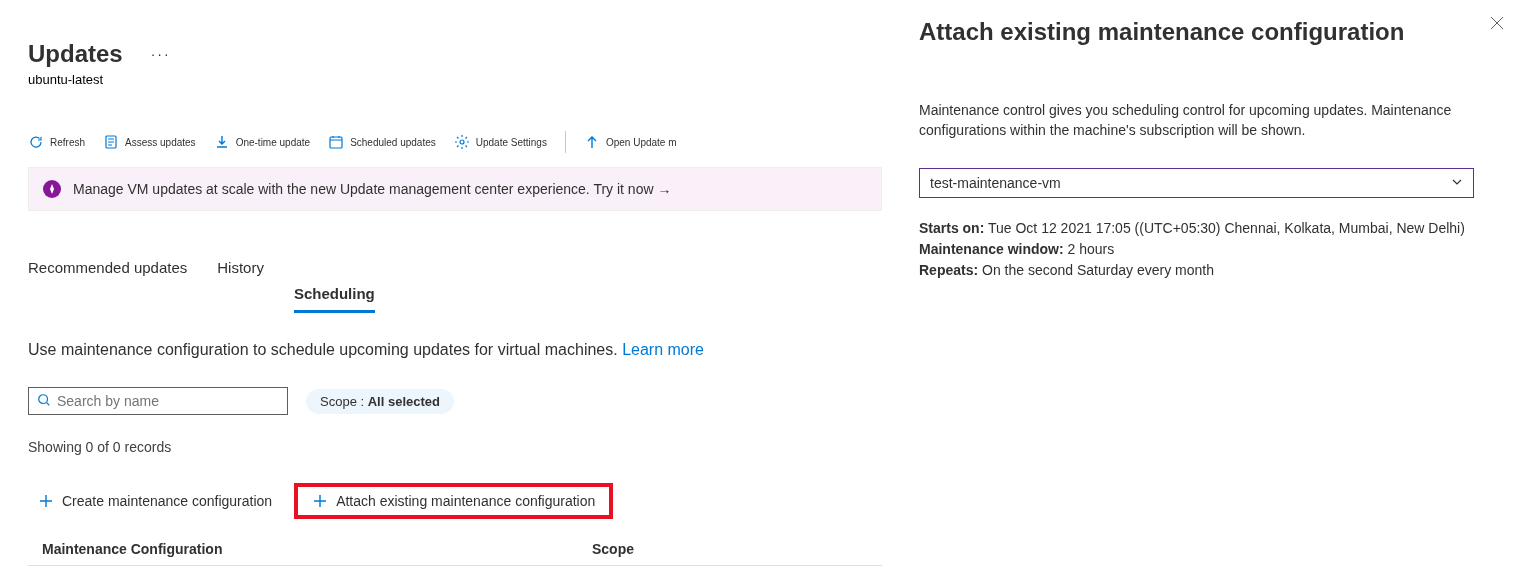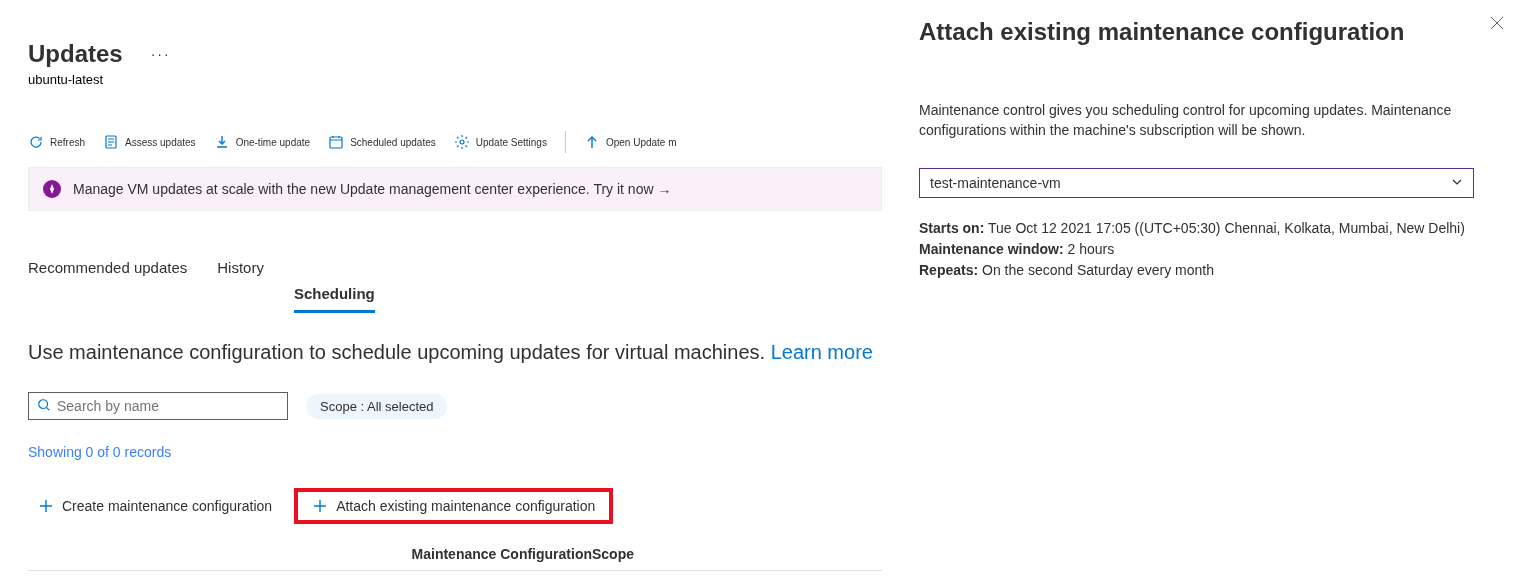--- a/index.html
+++ b/index.html
@@ -101,21 +101,21 @@
       cursor: pointer;
       color: #323130;
     }
     .tab.active {
       font-weight: 600;
       border-bottom: 3px solid #0078d4;
       margin-top: 26px;
     }
     .description {
       margin-top: 28px;
-      font-size: 20px;
+      font-size: 16px;
       color: #323130;
     }
     .link { color: #0078d4; cursor: pointer; }
     .search-row {
       margin-top: 28px;
       display: flex;
       align-items: center;
       gap: 18px;
     }
     .search-box {
@@ -133,25 +133,25 @@
       font-size: 14px;
       flex: 1;
     }
     .scope-pill {
       background: #edf5fd;
       border-radius: 14px;
       padding: 5px 14px;
       font-size: 13px;
       cursor: pointer;
     }
-    .scope-pill .bold { font-weight: 400; }
+    .scope-pill .bold { font-weight: 700; }
     .records-count {
       margin-top: 24px;
       font-size: 14px;
-      color: #3b82f6;
+      color: #404040;
     }
     .action-buttons {
       margin-top: 28px;
       display: flex;
       gap: 12px;
       align-items: center;
     }
     .action-btn {
       display: flex;
       align-items: center;
@@ -173,21 +173,21 @@
     .plus-icon svg { width:16px; height:16px; }
     .table-header {
       margin-top: 22px;
       display: flex;
       font-size: 14px;
       font-weight: 600;
       padding-left: 14px;
       border-bottom: 1px solid #e1dfdd;
       padding-bottom: 8px;
     }
-    .table-header .col1 { width: 550px; text-align: right; }
+    .table-header .col1 { width: 550px; }
     .table-header .col2 { flex: 1; }
     .table-empty {
       padding: 12px 14px;
       font-size: 14px;
       color: #323130;
     }
     
     .side-panel {
       position: absolute;
       right: 0;

